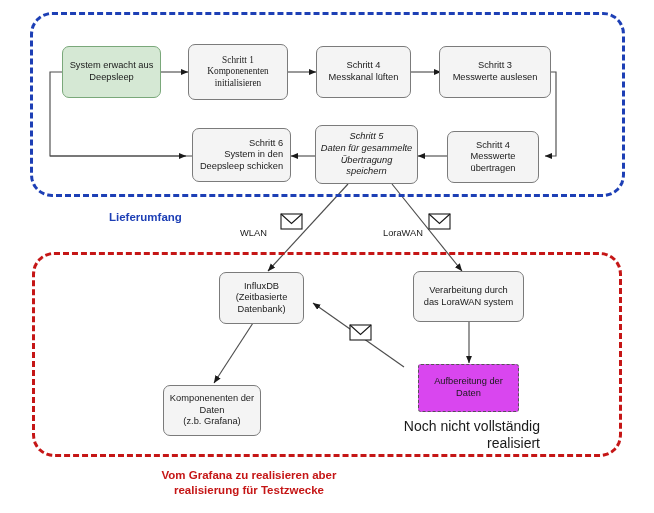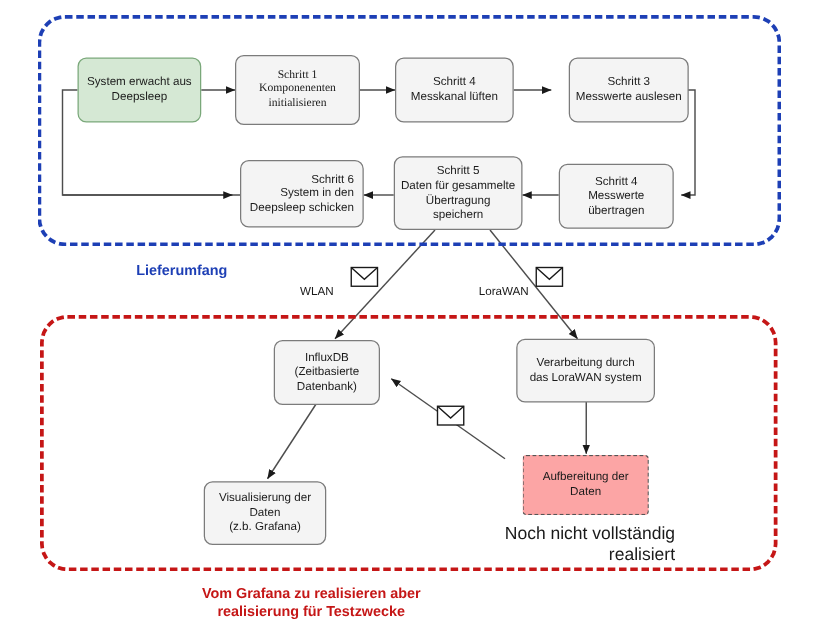--- a/index.html
+++ b/index.html
@@ -61,21 +61,21 @@
     line-height: 11.6px;
     color: #1a1a1a;
     white-space: pre-line;
     padding: 1px 2px;
   }
   .node-green {
     background: #d5e8d4;
     border-color: #7aa87a;
   }
   .node-dashed {
-    background: #fca5a5;
+    background: #d946ef;
     border: 1.6px dashed #555555;
     border-radius: 3px;
   }
   
   .note {
     position: absolute;
     font-size: 14px;
     line-height: 17px;
     color: #1a1a1a;
     text-align: right;
@@ -179,28 +179,28 @@
   <div class="node node-green" style="left:62px; top:46px; width:99px; height:52px;">System erwacht aus
 Deepsleep</div>
 
   <div class="node" style="left:188px; top:44px; width:100px; height:56px;font-family:Liberation Serif, serif;">Schritt 1
 Komponenenten
 initialisieren</div>
 
   <div class="node" style="left:316px; top:46px; width:95px; height:52px;">Schritt 4
 Messkanal lüften</div>
 
-  <div class="node" style="left:455px; top:46px; width:96px; height:52px;">Schritt 3
+  <div class="node" style="left:439px; top:46px; width:112px; height:52px;">Schritt 3
 Messwerte auslesen</div>
 
   <div class="node" style="left:447px; top:131px; width:92px; height:52px;">Schritt 4
 Messwerte
 übertragen</div>
 
-  <div class="node" style="left:315px; top:125px; width:103px; height:59px;">Schritt 5
+  <div class="node" style="left:315px; top:125px; width:103px; height:59px;font-style:italic;">Schritt 5
 Daten für gesammelte
 Übertragung
 speichern</div>
 
   <div class="node" style="left:192px; top:128px; width:99px; height:54px;text-align:right;">Schritt 6
 System in den
 Deepsleep schicken</div>
 
   <div class="edge-label" style="left:240px; top:228px;">WLAN</div>
 
@@ -212,17 +212,17 @@
   <div class="node" style="left:219px; top:272px; width:85px; height:52px;">InfluxDB
 (Zeitbasierte
 Datenbank)</div>
 
   <div class="node node-dashed" style="left:418px; top:364px; width:101px; height:48px;">Aufbereitung der
 Daten</div>
 
   <div class="note" style="left:398px; top:418px; width:142px;">Noch nicht vollständig
 realisiert</div>
 
-  <div class="node" style="left:163px; top:385px; width:98px; height:51px;">Visualisierung der
+  <div class="node" style="left:163px; top:385px; width:98px; height:51px;">Komponenenten der
 Daten
 (z.b. Grafana)</div>
 
 </div>
 
 </body></html>

